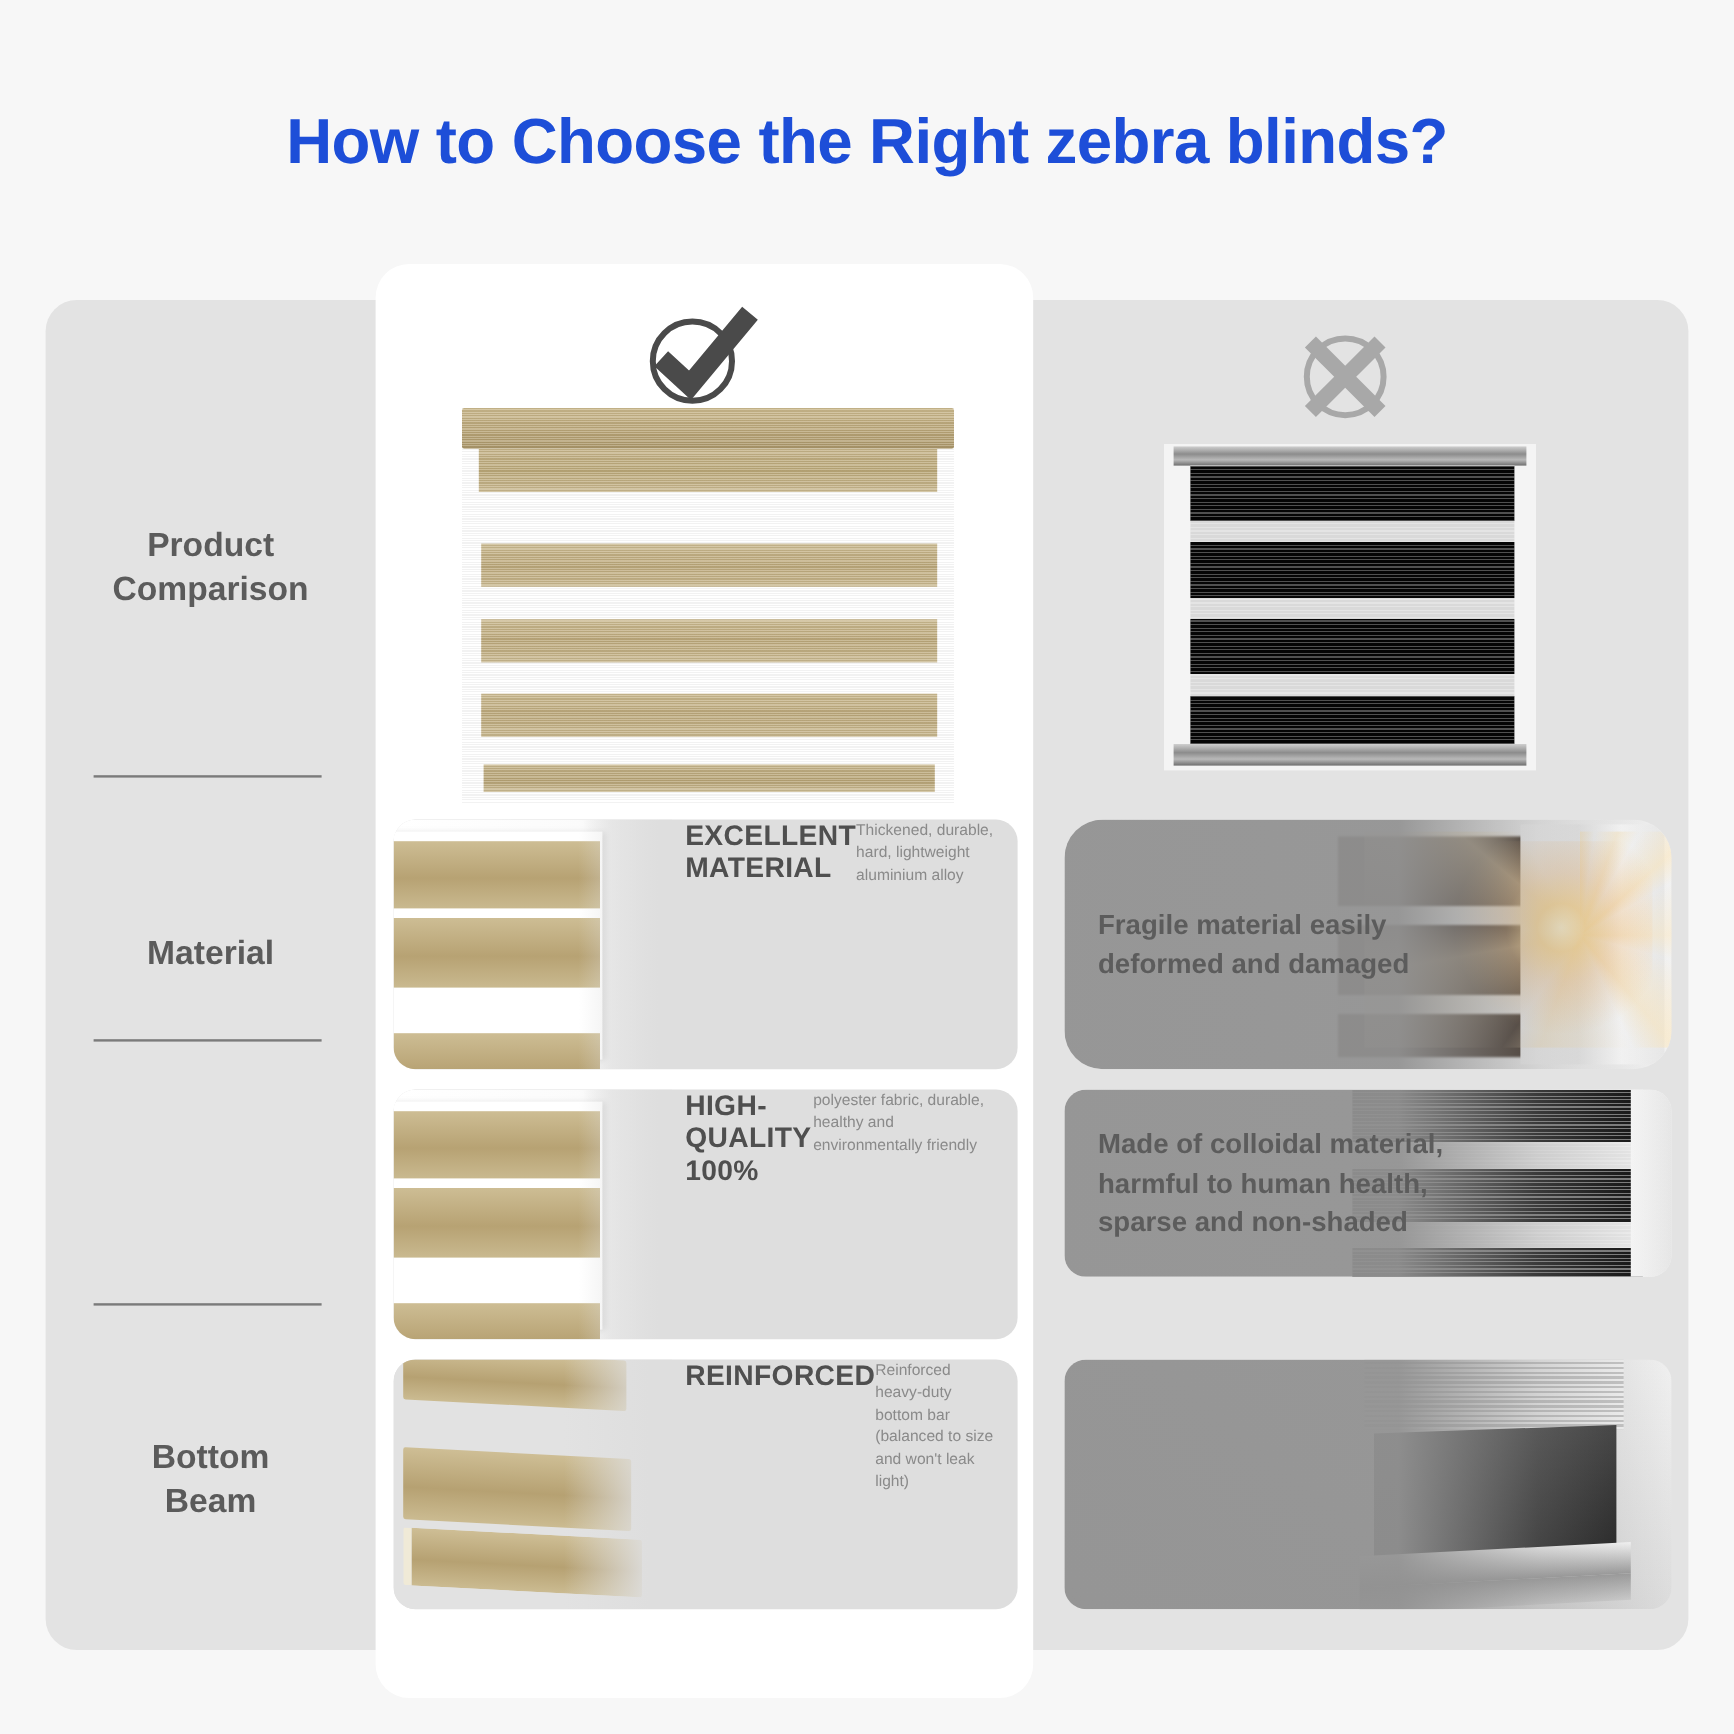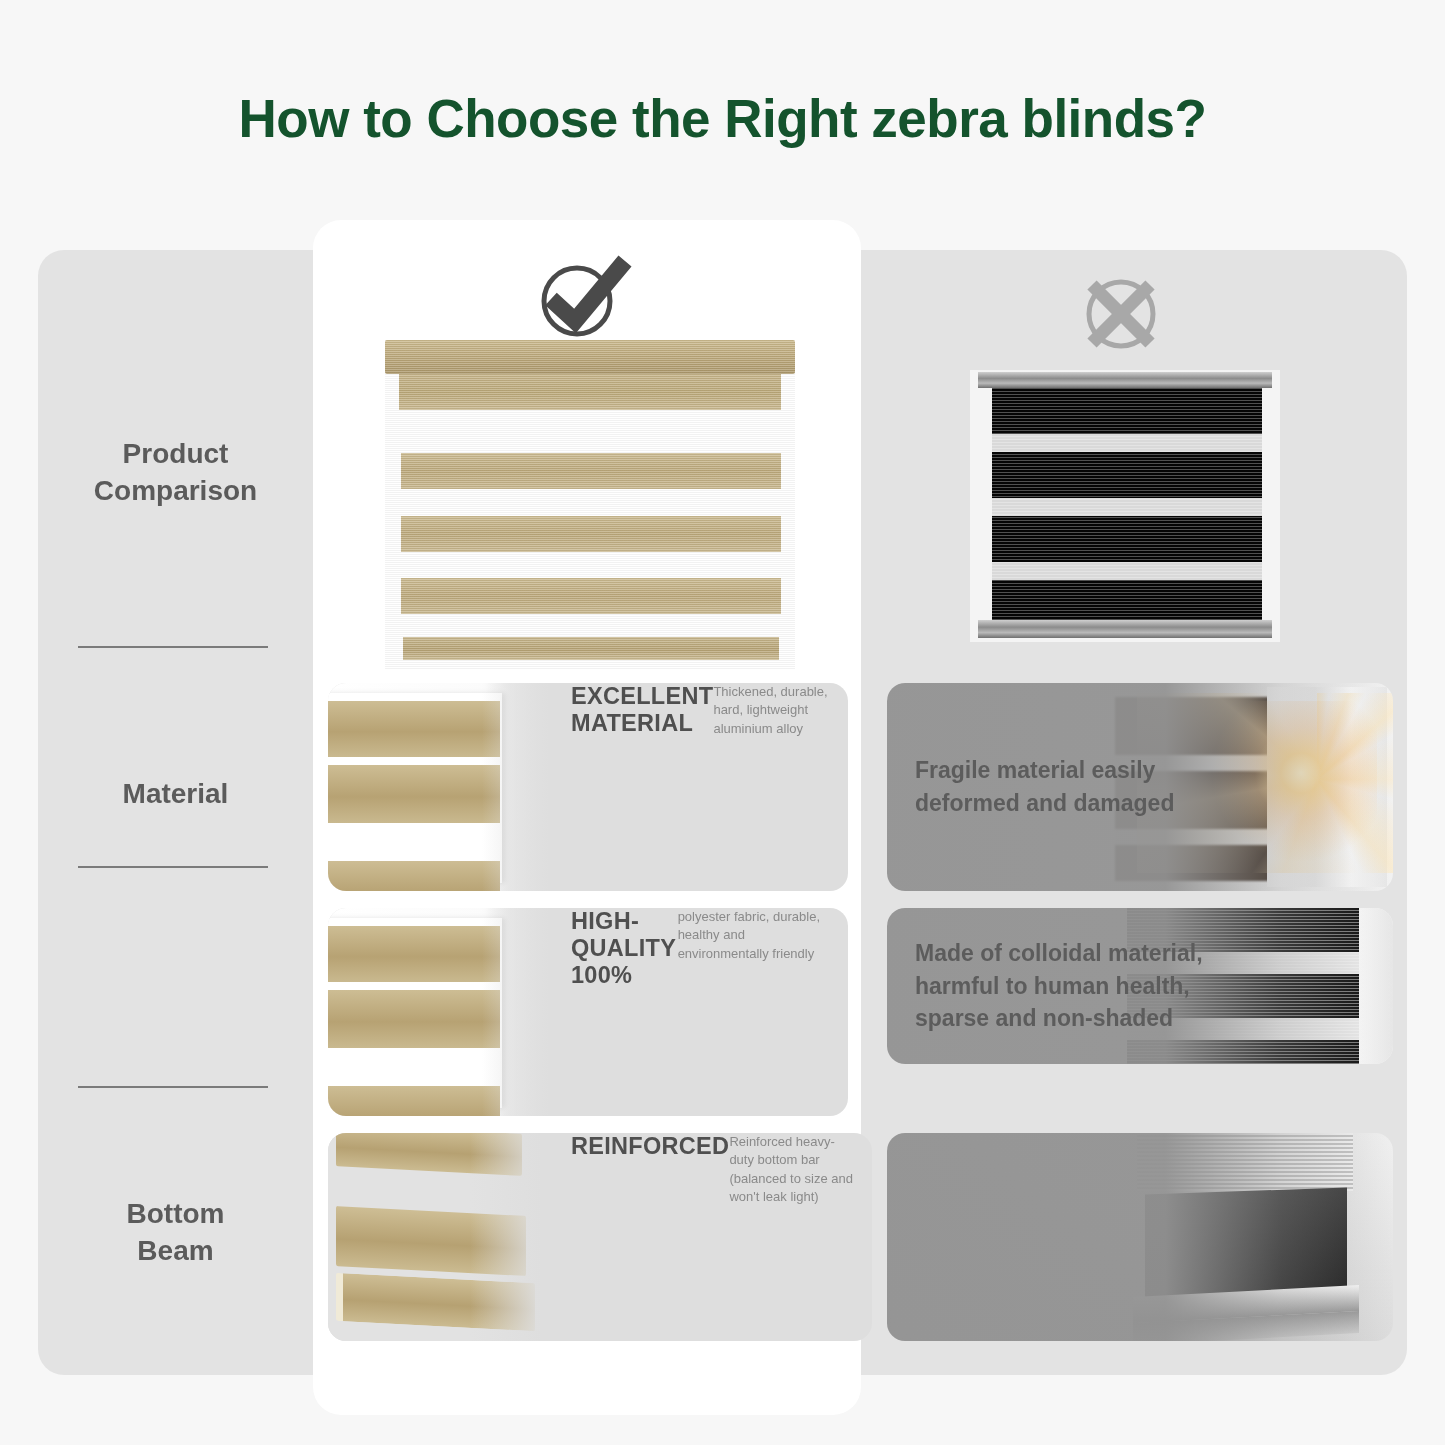--- a/index.html
+++ b/index.html
@@ -8,21 +8,21 @@
     background:#f7f7f7;
     font-family:"Liberation Sans", sans-serif;
     overflow:hidden;
     position:relative;
   }
 
   
   .title{
     position:absolute;left:0;top:88px;width:1445px;
     text-align:center;
-    font-size:53px;font-weight:bold;color:#14532d;
+    font-size:53px;font-weight:bold;color:#1d4ed8;
     letter-spacing:-0.5px;
   }
 
   
   .board{
     position:absolute;left:38px;top:250px;
     width:1369px;height:1125px;
     background:#e3e3e3;
     border-radius:26px;
   }
@@ -117,21 +117,21 @@
     background:repeating-linear-gradient(0deg,rgba(255,255,255,.30) 0 1px,rgba(0,0,0,.0) 1px 3px);
   }
 
   
   .gcard{
     position:absolute;left:328px;width:520px;
     background:#dedede;border-radius:18px;overflow:hidden;
   }
   .gcard.c0{top:683px;height:208px;}
   .gcard.c1{top:908px;height:208px;}
-  .gcard.c2{top:1133px;height:208px;padding-left:24px;}
+  .gcard.c2{top:1133px;height:208px;}
 
   .gcard .photo{
     position:absolute;left:0;top:0;width:232px;height:100%;
     overflow:hidden;
   }
   
   .winframe{
     position:absolute;left:0;top:0;width:232px;height:100%;
     background:linear-gradient(90deg,#ffffff 0%,#fbfbfb 68%,#ececec 78%,#e4e4e4 100%);
   }
@@ -180,21 +180,21 @@
   }
   .gcard .p{
     font-size:13px;color:#8a8a8a;line-height:1.42;
   }
 
   
   .bcard{
     position:absolute;left:887px;width:506px;
     border-radius:18px;overflow:hidden;
   }
-  .bcard.c0{top:683px;height:208px;}
+  .bcard.c0{top:683px;height:208px;border-radius:32px;}
   .bcard.c1{top:908px;height:156px;}
   .bcard.c2{top:1133px;height:208px;}
 
   .bcard .photo{position:absolute;inset:0;}
   
   .sunwin{
     position:absolute;inset:0;
     background:linear-gradient(90deg,#ffffff 0%,#fdfdfd 50%,#f2f2f2 100%);
   }
   .sunwin .frame{

